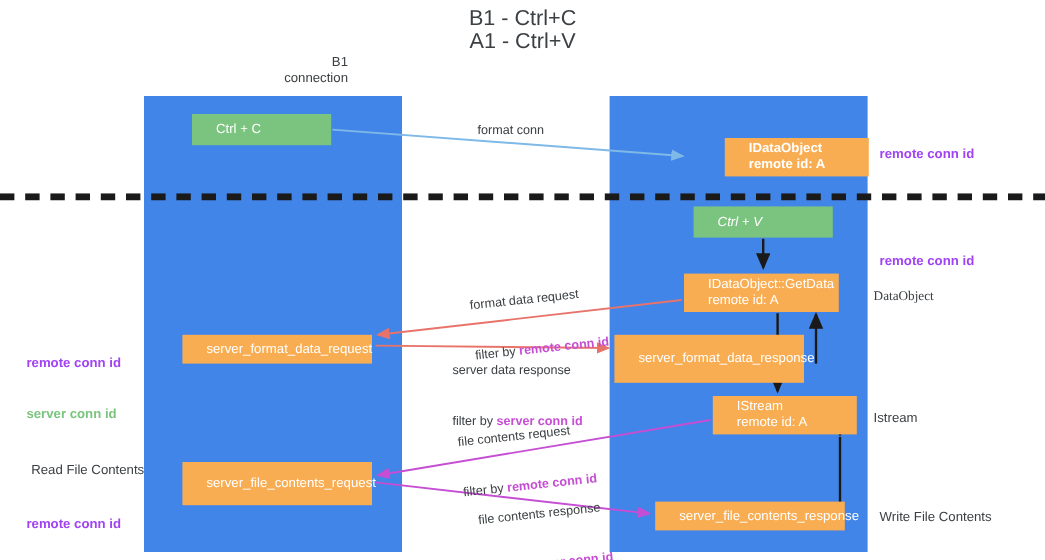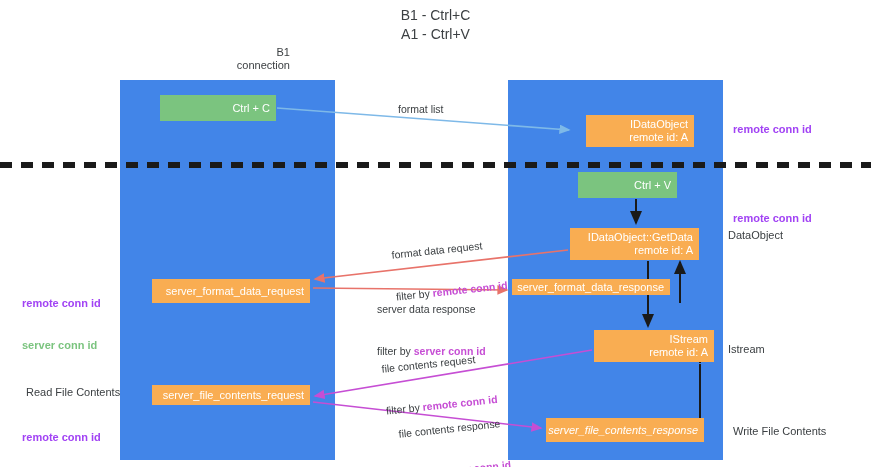--- a/index.html
+++ b/index.html
@@ -8,77 +8,77 @@
     background:#ffffff;
     font-family:"Liberation Sans", sans-serif;
     overflow:hidden;
     position:relative;
   }
   #stage{position:absolute;left:0;top:0;width:871px;height:467px;}
 
   
   .title{
     position:absolute;left:0;top:6px;width:871px;
-    text-align:center;color:#3c4043;font-size:14px;line-height:19px;
+    text-align:center;color:#3c4043;font-size:18px;line-height:19px;
     white-space:pre;
   }
 
   
   .colhead{
     position:absolute;text-align:right;color:#3c4043;
     font-size:11px;line-height:13px;white-space:pre;
   }
   #colhead-b1{left:140px;top:46px;width:150px;}
   #colhead-a1{left:545px;top:46px;width:150px;}
 
   
   .lane{position:absolute;background:#4285e8;}
   #lane-b1{left:120px;top:80px;width:215px;height:380px;}
   #lane-a1{left:508px;top:80px;width:215px;height:380px;}
 
   
   .box{
     position:absolute;box-sizing:border-box;
     display:flex;flex-direction:column;
-    align-items:flex-end;justify-content:center;
+    align-items:flex-start;justify-content:center;
     color:#ffffff;font-size:11px;line-height:13px;
     text-align:center;white-space:pre;
-    padding:3px 6px;
+    padding:3px 20px;
   }
   .box.green{background:#7bc47f;}
   .box.orange{background:#f9ad52;}
   .box .l2{font-size:11px;}
 
   #box-ctrlc{left:160px;top:95px;width:116px;height:26px;}
-  #box-idataobject{left:586px;top:115px;width:108px;height:32px;}
-  #box-ctrlv{left:578px;top:172px;width:99px;height:26px;}
+  #box-idataobject{left:604px;top:115px;width:120px;height:32px;font-weight:bold;}
+  #box-ctrlv{left:578px;top:172px;width:116px;height:26px;font-style:italic;}
   #box-getdata{left:570px;top:228px;width:129px;height:32px;}
   #box-sfdreq{left:152px;top:279px;width:158px;height:24px;}
-  #box-sfdresp{left:512px;top:279px;width:158px;height:16px;}
+  #box-sfdresp{left:512px;top:279px;width:158px;height:40px;}
   #box-istream{left:594px;top:330px;width:120px;height:32px;}
-  #box-sfcreq{left:152px;top:385px;width:158px;height:20px;}
-  #box-sfcresp{left:546px;top:418px;width:158px;height:24px;font-style:italic;}
+  #box-sfcreq{left:152px;top:385px;width:158px;height:36px;}
+  #box-sfcresp{left:546px;top:418px;width:158px;height:24px;}
 
   
   #divider{
     position:absolute;left:0;top:154px;width:871px;height:6px;
   }
 
   
   .sidelabel{
     position:absolute;font-size:11px;line-height:14px;
     white-space:pre;font-weight:bold;
   }
   .purple{color:#a142f4;}
   .green-t{color:#7bc47f;}
   .plain{color:#3c4043;font-weight:normal;}
 
   #lbl-remote-1{left:733px;top:122px;}
   #lbl-remote-2{left:733px;top:211px;}
-  #lbl-dataobject{left:728px;top:228px;}
+  #lbl-dataobject{left:728px;top:240px;font-family:Liberation Serif, serif;}
   #lbl-istream{left:728px;top:342px;}
   #lbl-writefile{left:733px;top:424px;text-align:center;}
 
   #legend-mid{left:22px;top:268px;}
   #legend-bottom-title{left:26px;top:385px;}
   #legend-bottom{left:22px;top:402px;}
 
   
   .arrowlabel{
     position:absolute;font-size:10.5px;line-height:14px;
@@ -200,21 +200,21 @@
     <div class="green-t">server conn id</div>
   </div>
 
   <div class="sidelabel plain" id="legend-bottom-title">Read File Contents</div>
 
   <div class="sidelabel" id="legend-bottom">
     <div class="purple">remote conn id</div>
     
   </div>
 
-  <div class="arrowlabel" id="al-formatlist">format list</div>
+  <div class="arrowlabel" id="al-formatlist">format conn</div>
 
   <div class="arrowlabel" id="al-fdreq">
     <div>format data request</div>
     <div><span>filter by </span><span class="hl">remote conn id</span></div>
   </div>
 
   <div class="arrowlabel" id="al-fdresp">
     <div>server data response</div>
     <div><span>filter by </span><span class="hl">server conn id</span></div>
   </div>

